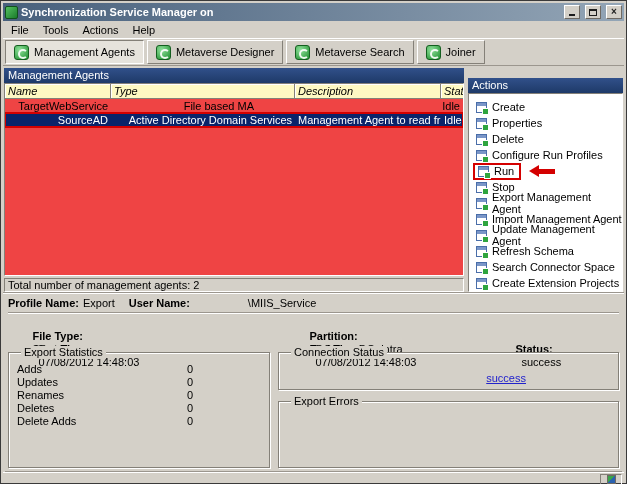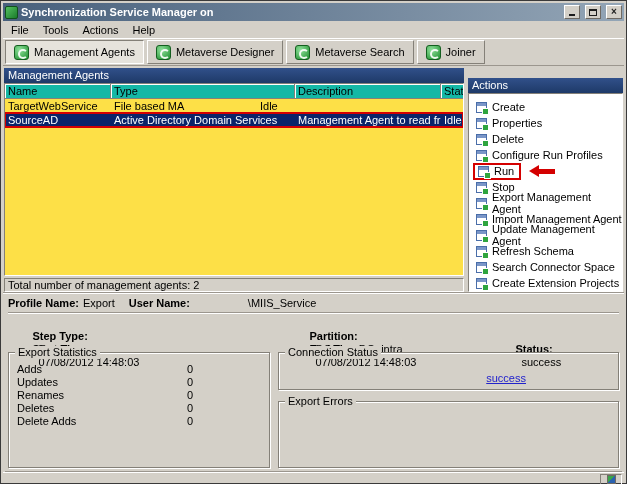--- a/index.html
+++ b/index.html
@@ -26,24 +26,24 @@
   .toolbtn{height:24px;display:flex;align-items:center;gap:5px;padding:2px 8px;background:#d4d0c8;border:1px solid;border-color:#fff #848078 #848078 #fff;font-size:11px;font-family:inherit;cursor:default;}
   .toolbtn.active{border-color:#848078 #fff #fff #848078;background:#e6e3dc;}
   .ticon{width:15px;height:15px;border-radius:3px;background:radial-gradient(circle at 35% 30%,#8ee09a,#1e8f2e);border:1px solid #145f20;position:relative;flex:0 0 auto;}
   .ticon::after{content:"";position:absolute;left:3px;top:3px;width:6px;height:6px;border:2px solid rgba(255,255,255,.9);border-radius:50%;border-right-color:transparent;}
 
   
   .main{flex:0 0 224px;display:flex;gap:4px;padding:2px 1px 0 1px;}
   .panel-header{flex:0 0 15px;background:linear-gradient(to bottom,#31508a,#1e3a68);color:#fff;padding:1px 4px;line-height:13px;}
   .agents-panel{width:460px;display:flex;flex-direction:column;}
   .table{flex:1;display:flex;flex-direction:column;border:1px solid;border-color:#848078 #fff #fff #848078;background:#fff;overflow:hidden;}
-  .thead{display:flex;flex:0 0 15px;background:#14b8a6;}
+  .thead{display:flex;flex:0 0 15px;background:#fef9c3;font-style:italic;}
   .th{padding:1px 3px;border-right:1px solid #848078;border-bottom:1px solid #848078;box-shadow:inset 1px 1px 0 #fff;white-space:nowrap;overflow:hidden;cursor:default;}
   .c-name{width:106px;} .c-type{width:184px;} .c-desc{width:146px;} .c-state{flex:1;border-right:none;}
-  .tbody{flex:1;background:#fde047;}
+  .tbody{flex:1;background:#ef4444;text-align:right;}
   .trow{display:flex;height:14px;line-height:14px;cursor:default;}
   .td{padding:0 3px;white-space:nowrap;overflow:hidden;}
   .trow.selected{background:#0a246a;color:#fff;outline:2px solid #d40000;outline-offset:-1px;}
   .table-footer{flex:0 0 14px;margin-top:2px;border:1px solid;border-color:#848078 #fff #fff #848078;padding:0 3px;line-height:12px;background:#d4d0c8;}
 
   .actions-panel{flex:1;display:flex;flex-direction:column;margin-top:10px;}
   .actions-list{flex:1;background:#fff;border:1px solid;border-color:#848078 #fff #fff #848078;padding-top:5px;overflow:hidden;}
   .action-item{display:flex;align-items:center;gap:5px;height:16px;padding-left:7px;cursor:default;}
   .aicon{width:11px;height:11px;background:#fff;border:1px solid #4a6ea9;box-shadow:inset 0 3px 0 #7a96c8;position:relative;flex:0 0 auto;}
   .aicon::after{content:"";position:absolute;right:-3px;bottom:-3px;width:5px;height:5px;background:#2fa53f;border:1px solid #fff;}
@@ -56,21 +56,21 @@
   
   .details{flex:0 0 178px;border-top:1px solid #9b968e;box-shadow:inset 0 1px 0 #fff;padding:4px 5px 2px 5px;display:flex;flex-direction:column;}
   .dline{display:flex;height:13px;line-height:13px;white-space:pre;}
   .dlabel{font-weight:bold;}
   .ml14{margin-left:14px;} .ml4{margin-left:4px;} .ml58{margin-left:58px;} .ml6{margin-left:6px;}
   .dcell1{width:277px;} .dcell2{width:206px;} .dcell3{flex:1;}
   .sep{height:2px;border-top:1px solid #9b968e;border-bottom:1px solid #fff;margin:2px 0 3px 0;}
 
   .boxes{flex:1;display:flex;gap:8px;margin-top:9px;}
   .gb{position:relative;border:1px solid #848078;box-shadow:inset 1px 1px 0 #fff,1px 1px 0 #fff;}
-  .gb-title{position:absolute;top:-7px;left:6px;background:#d4d0c8;padding:0 3px;line-height:13px;}
+  .gb-title{position:absolute;top:-7px;left:12px;background:#d4d0c8;padding:0 3px;line-height:13px;}
   .stats-box{width:262px;}
   .right-col{flex:1;display:flex;flex-direction:column;gap:11px;}
   .conn-box{flex:0 0 38px;}
   .errors-box{flex:1;}
   .stat-rows{padding-top:9px;}
   .stat-row{display:flex;height:12px;line-height:12px;padding-left:8px;margin-top:1px;}
   .stat-label{width:170px;}
   .cs-link{position:absolute;right:92px;bottom:5px;color:#2222cc;text-decoration:underline;cursor:pointer;}
 
   
@@ -215,21 +215,21 @@
   <div class="details">
     <div class="dline">
       <span class="dlabel">Profile Name:</span>
       <span class="ml4">Export</span>
       <span class="dlabel ml14">User Name:</span>
       <span class="ml58">\MIIS_Service</span>
     </div>
     <div class="sep"></div>
     <div class="dline">
       <span class="dcell1">
-        <span class="dlabel">Step Type:</span>
+        <span class="dlabel">File Type:</span>
         <span class="ml6">Export</span>
       </span>
       <span class="dcell2">
         <span class="dlabel">Partition:</span>
         <span class="ml6">DC        ,DC=intra</span>
       </span>
     </div>
     <div class="dline">
       <span class="dcell1">
         <span class="dlabel">Start Time:</span>

